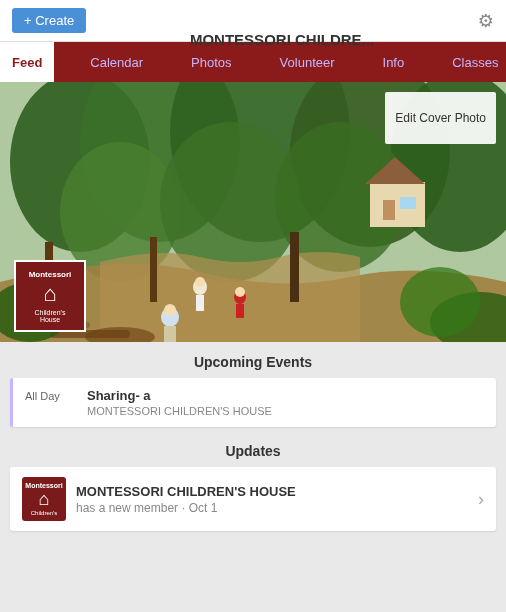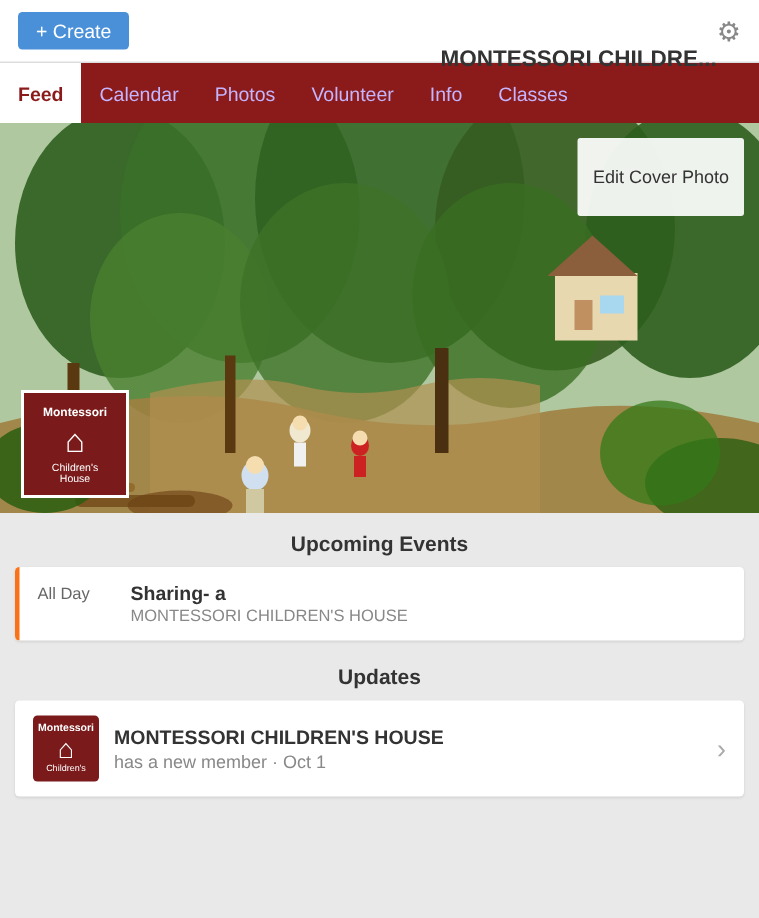--- a/index.html
+++ b/index.html
@@ -28,35 +28,36 @@
       padding: 5px 12px;
       font-size: 13px;
       cursor: pointer;
       border-radius: 3px;
     }
     .top-bar-title {
       font-size: 15px;
       font-weight: bold;
       color: #333;
       flex: 1;
-      text-align: right;
+      text-align: center;
       margin-top: 38px;
     }
     .gear-icon {
       font-size: 18px;
       color: #888;
       cursor: pointer;
     }
 
     
     .nav-bar {
       background: #8b1a1a;
       display: flex;
       align-items: center;
       height: 40px;
+      gap: 24px;
     }
     .nav-item {
       color: #c4b5fd;
       font-size: 13px;
       padding: 0 12px;
       height: 100%;
       display: flex;
       align-items: center;
       cursor: pointer;
       white-space: nowrap;
@@ -145,21 +146,21 @@
       background: #fff;
       border-radius: 3px;
       overflow: hidden;
       margin-bottom: 16px;
       box-shadow: 0 1px 2px rgba(0,0,0,0.1);
     }
     .event-row {
       display: flex;
       align-items: flex-start;
       padding: 10px 12px;
-      border-left: 3px solid #f97316;
+      border-left: 3px solid #c4b5fd;
     }
     .event-time {
       font-size: 11px;
       color: #666;
       min-width: 50px;
       margin-right: 12px;
       margin-top: 2px;
     }
     .event-details {}
     .event-name {

